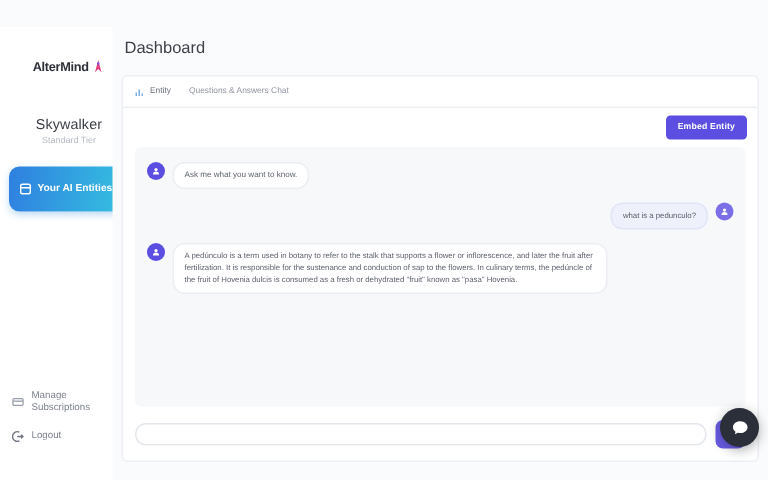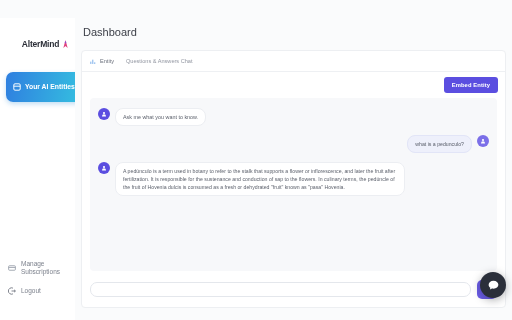--- a/index.html
+++ b/index.html
@@ -287,20 +287,24 @@
     <div class="logo-wrap">
       <span class="logo-text">AlterMind</span>
       <span class="logo-mark">
         <svg width="9" height="9" viewBox="0 0 10 10">
           <path d="M5 0 L7.4 9 L5 6.6 L2.6 9 Z" fill="#e0437f"></path>
           <circle cx="5" cy="2.6" r="0.9" fill="#7a4ee0"></circle>
         </svg>
       </span>
     </div>
 
+    <div class="user-block">
+      <div class="user-name">Skywalker</div>
+      <div class="user-tier">Standard Tier</div>
+    </div>
 
     <nav class="nav-primary">
       <div class="nav-item-active">
         <span class="nav-ico">
           <svg width="8" height="8" viewBox="0 0 10 10" fill="none" stroke="#ffffff" stroke-width="1.2">
             <rect x="1" y="1" width="8" height="8" rx="1.5"></rect>
             <path d="M1 4 H9"></path>
           </svg>
         </span>
         <span class="nav-label">Your AI Entities</span>

